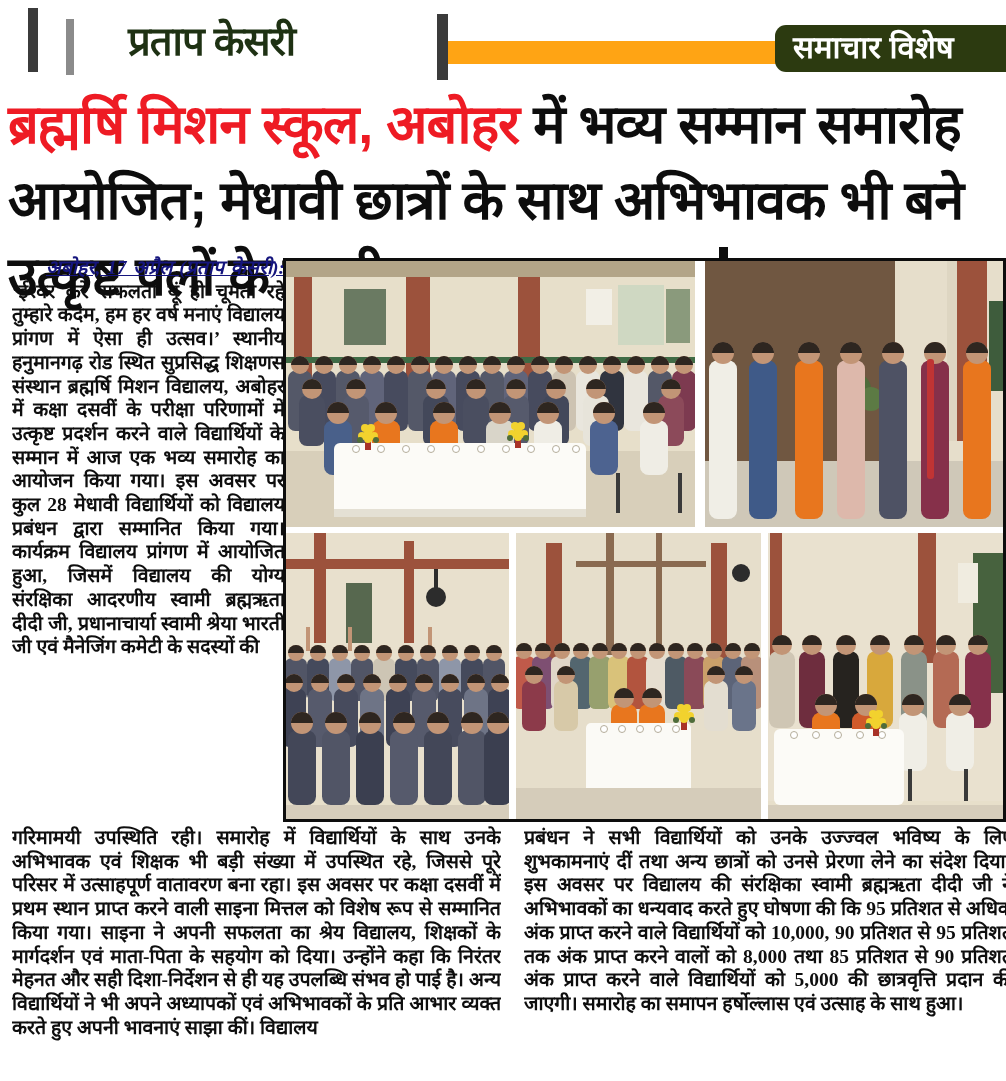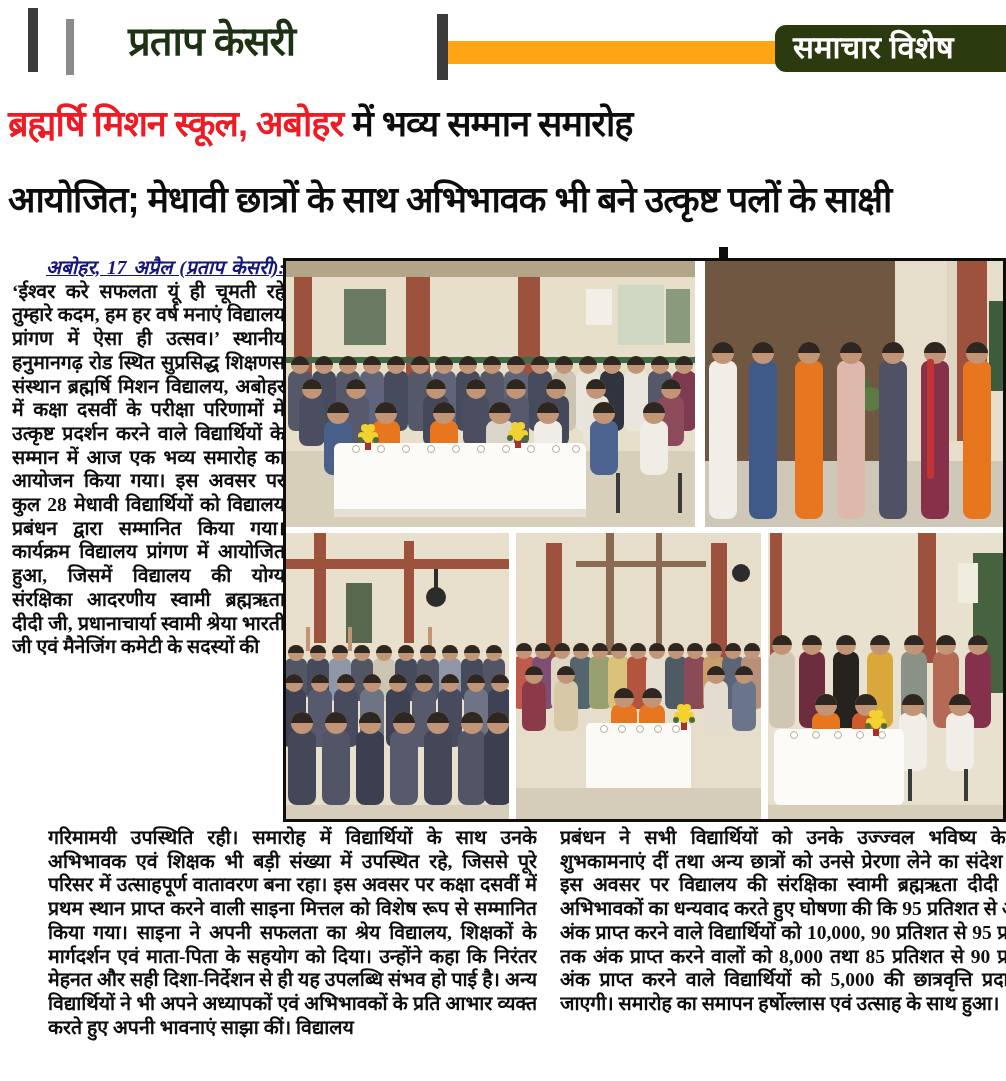--- a/index.html
+++ b/index.html
@@ -27,37 +27,37 @@
     background:#2c3a10; border-radius:11px;
     color:#ffffff; font-family:"Liberation Sans", sans-serif;
     font-weight:800; font-size:31px; line-height:45px;
     padding-left:18px; white-space:nowrap;
   }
 
   
   .headline {
     position:absolute; left:8px; top:86px; width:994px;
     font-family:"Liberation Sans", sans-serif;
-    font-weight:800; font-size:36px; line-height:76px;
+    font-weight:800; font-size:54px; line-height:76px;
     color:#0d0d0d; letter-spacing:-1px;
   }
   .headline .red { color:#ee1b24; }
 
   
   .col-intro {
     position:absolute; left:12px; top:256px; width:273px; height:568px;
     font-size:19.5px; font-weight:bold; line-height:23.7px;
     text-align:justify; color:#0e0e0e; overflow:hidden;
   }
   .dateline { color:#15157d; text-decoration:underline;font-style:italic; }
   .dateline-indent { display:inline-block; width:34px; }
   .col-bottom {
     position:absolute; top:826px; width:489px; height:248px;
     font-size:19.5px; font-weight:bold; line-height:23.7px;
-    text-align:justify; color:#0e0e0e; overflow:hidden;margin-left:36px;
+    text-align:justify; color:#0e0e0e; overflow:hidden;
   }
   .col-bottom.left  { left:12px; }
   .col-bottom.right { left:524px; }
 
   
   .photo-frame {
     position:absolute; left:283px; top:258px; width:723px; height:564px;
     border:3px solid #0d0d0d; background:#ffffff;
   }
   .photo-row { position:absolute; left:0; display:flex; }

